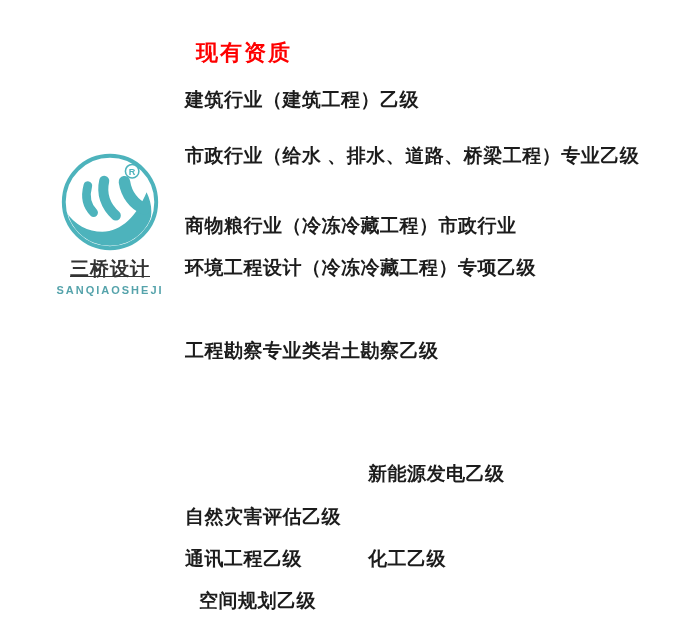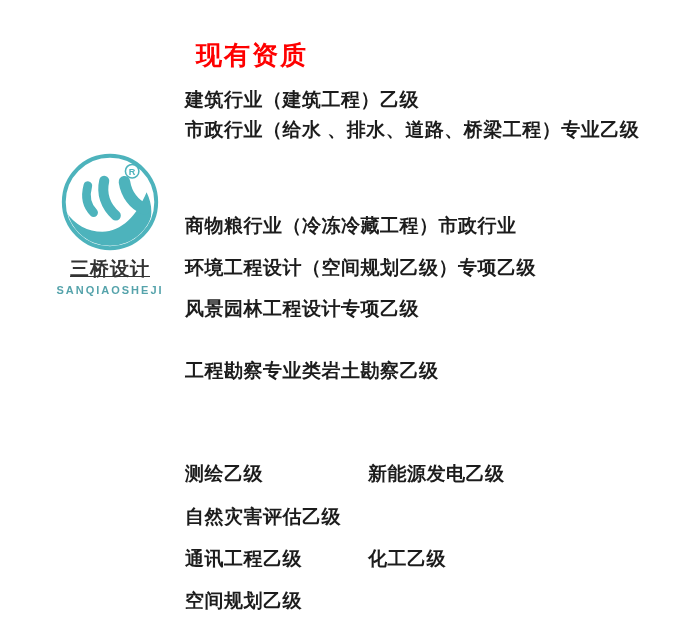--- a/index.html
+++ b/index.html
@@ -31,21 +31,21 @@
     letter-spacing: 2px;
     color: #55a3ab;
     white-space: nowrap;
   }
 
   
   .sec-title {
     position: absolute;
     margin: 0;
     font-family: "Liberation Serif", serif;
-    font-size: 26px;
+    font-size: 22px;
     font-weight: 700;
     letter-spacing: 2px;
     color: #fe0000;
     white-space: nowrap;
   }
   .sec-title.existing { left: 196px; top: 38px; }
   .sec-title.pending  { left: 197px; top: 414px; }
 
   
   .q-item {
@@ -91,30 +91,28 @@
         <text x="77" y="25.5" text-anchor="middle" font-size="9.5" font-weight="bold" fill="#4db3bc" font-family="Liberation Sans, sans-serif">R</text>
       </g>
     </svg>
     <div class="logo-name">三桥设计</div>
     <div class="logo-sub">SANQIAOSHEJI</div>
   </div>
 
   <h1 class="sec-title existing">现有资质</h1>
 
   <div class="q-item" style="left:185px; top:87px">建筑行业（建筑工程）乙级</div>
-  <div class="q-item" style="left:185px; top:117px">市政行业（给水 、排水、道路、桥梁工程）专业乙级</div>
+  <div class="q-item" style="left:185px; top:143px">市政行业（给水 、排水、道路、桥梁工程）专业乙级</div>
   <div class="q-item" style="left:185px; top:213px">商物粮行业（冷冻冷藏工程）市政行业</div>
-  <div class="q-item" style="left:185px; top:255px">环境工程设计（空间规划乙级）专项乙级</div>
-  <div class="q-item" style="left:185px; top:296px">风景园林工程设计专项乙级</div>
-  <div class="q-item" style="left:185px; top:358px">工程勘察专业类岩土勘察乙级</div>
+  <div class="q-item" style="left:185px; top:255px">环境工程设计（冷冻冷藏工程）专项乙级</div>
+  <div class="q-item" style="left:185px; top:338px">工程勘察专业类岩土勘察乙级</div>
 
 
-  <div class="q-item" style="left:185px; top:461px">测绘乙级</div>
   <div class="q-item" style="left:368px; top:461px">新能源发电乙级</div>
 
   <div class="q-item" style="left:185px; top:504px">自然灾害评估乙级</div>
 
   <div class="q-item" style="left:368px; top:546px">化工乙级</div>
   <div class="q-item" style="left:185px; top:546px">通讯工程乙级</div>
 
-  <div class="q-item" style="left:185px; top:588px">空间规划乙级</div>
+  <div class="q-item" style="left:199px; top:588px">空间规划乙级</div>
 
 </div>
 
 </body></html>

